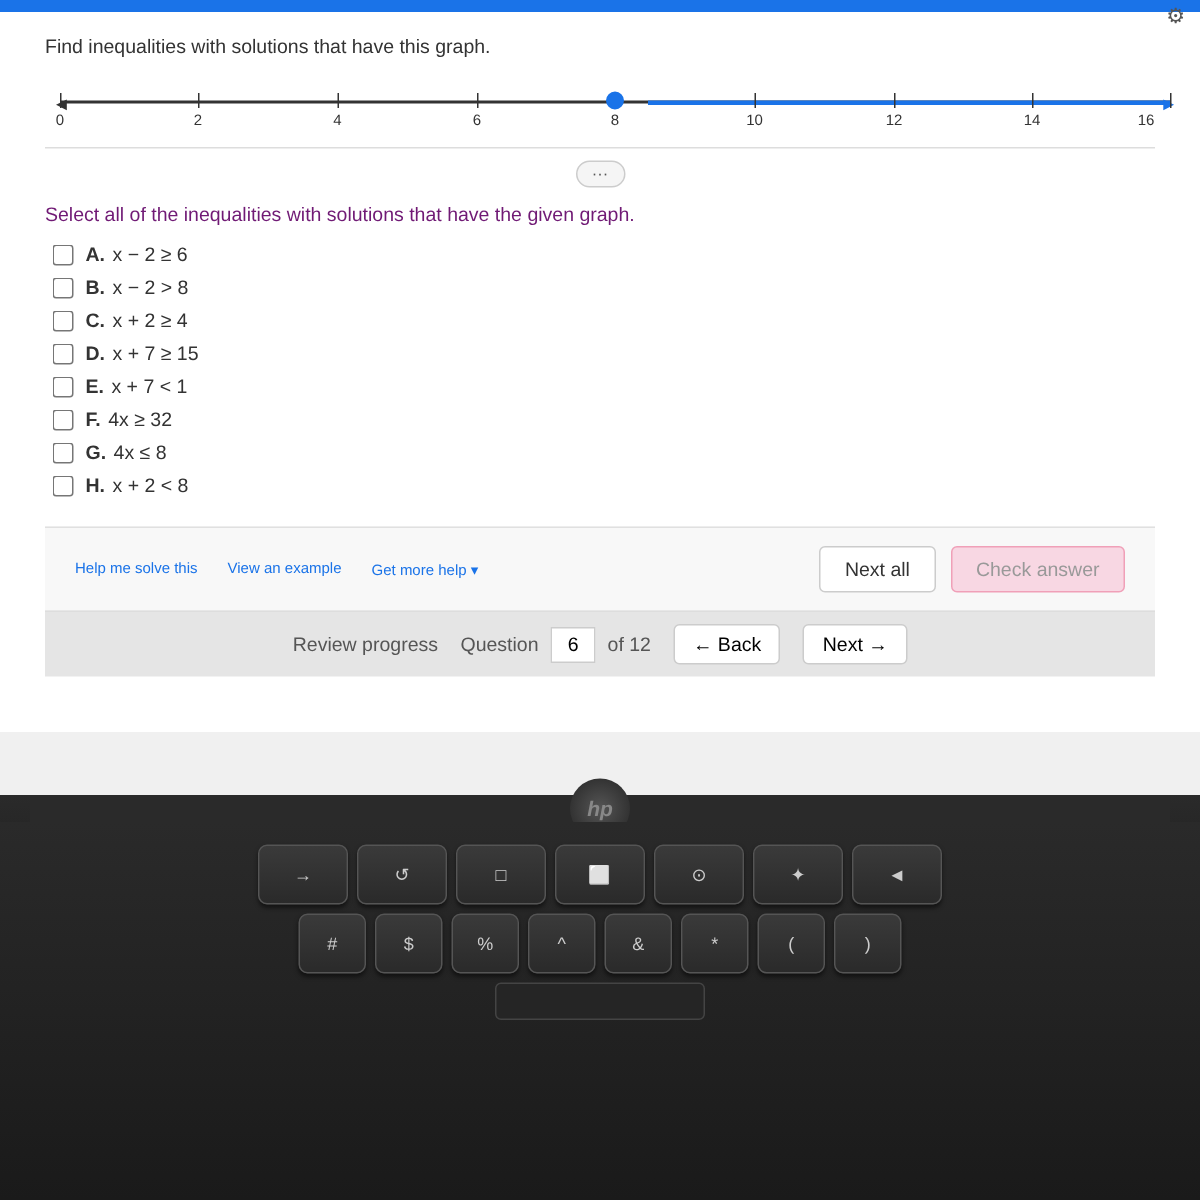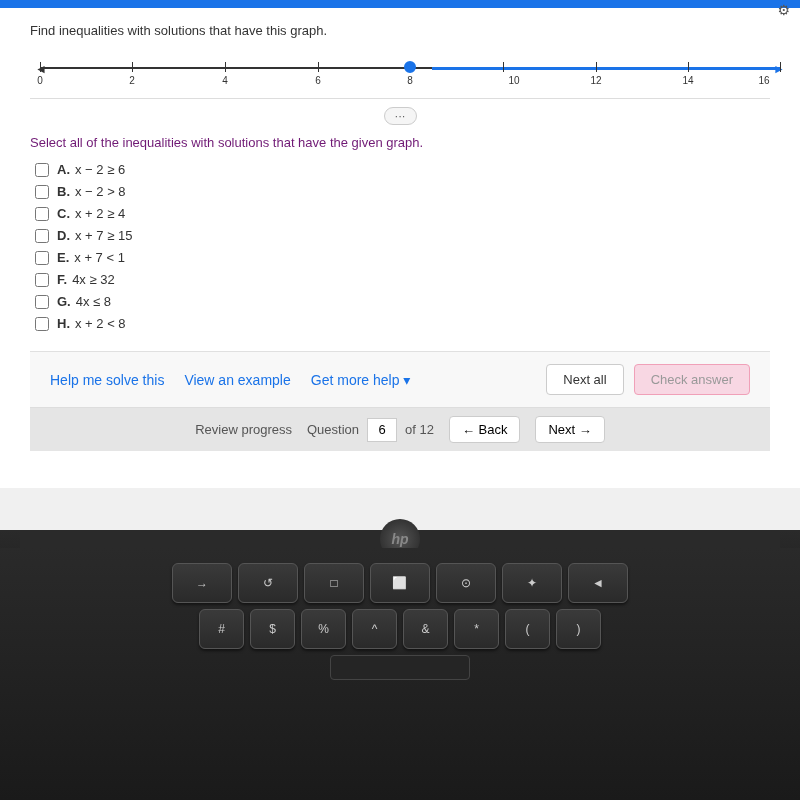--- a/index.html
+++ b/index.html
@@ -181,21 +181,21 @@
     .action-bar {
       display: flex;
       align-items: center;
       padding: 12px 20px;
       background: #f8f8f8;
       border-top: 1px solid #e0e0e0;
       margin-top: 20px;
     }
 
     .action-link {
-      font-size: 14px;
+      font-size: 10px;
       color: #1a73e8;
       cursor: pointer;
       margin-right: 20px;
       text-decoration: none;
     }
 
     .action-spacer { flex: 1; }
 
     .clear-btn {
       background: white;
@@ -373,21 +373,21 @@
 
         <div class="tick-mark" style="left:278px"></div>
         <span class="tick-label" style="left:278px">6</span>
 
         <div class="tick-mark" style="left:370px"></div>
         <span class="tick-label" style="left:370px">8</span>
 
         <div class="closed-dot" style="left:364px"></div>
 
         <div class="tick-mark" style="left:463px"></div>
-        <span class="tick-label" style="left:474px">10</span>
+        <span class="tick-label" style="left:463px">10</span>
 
         <div class="tick-mark" style="left:556px"></div>
         <span class="tick-label" style="left:556px">12</span>
 
         <div class="tick-mark" style="left:648px"></div>
         <span class="tick-label" style="left:648px">14</span>
 
         <div class="tick-mark" style="left:740px"></div>
         <span class="tick-label" style="left:724px">16</span>
       </div>

